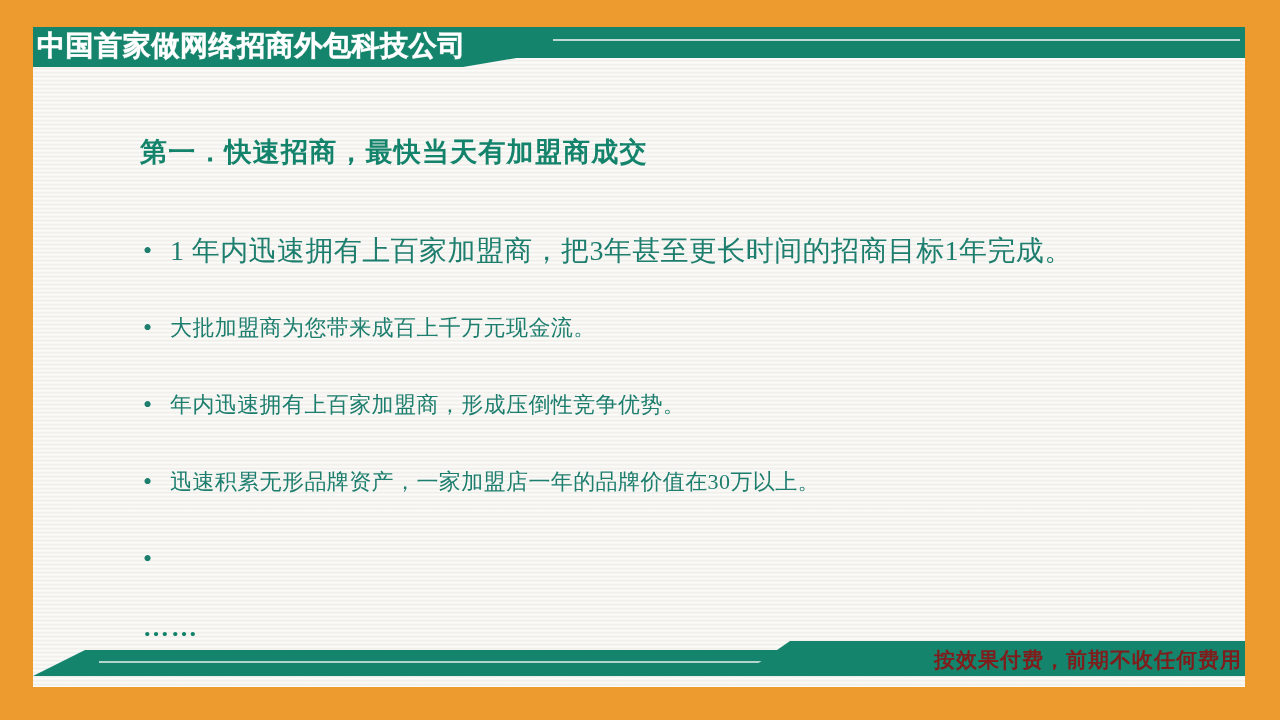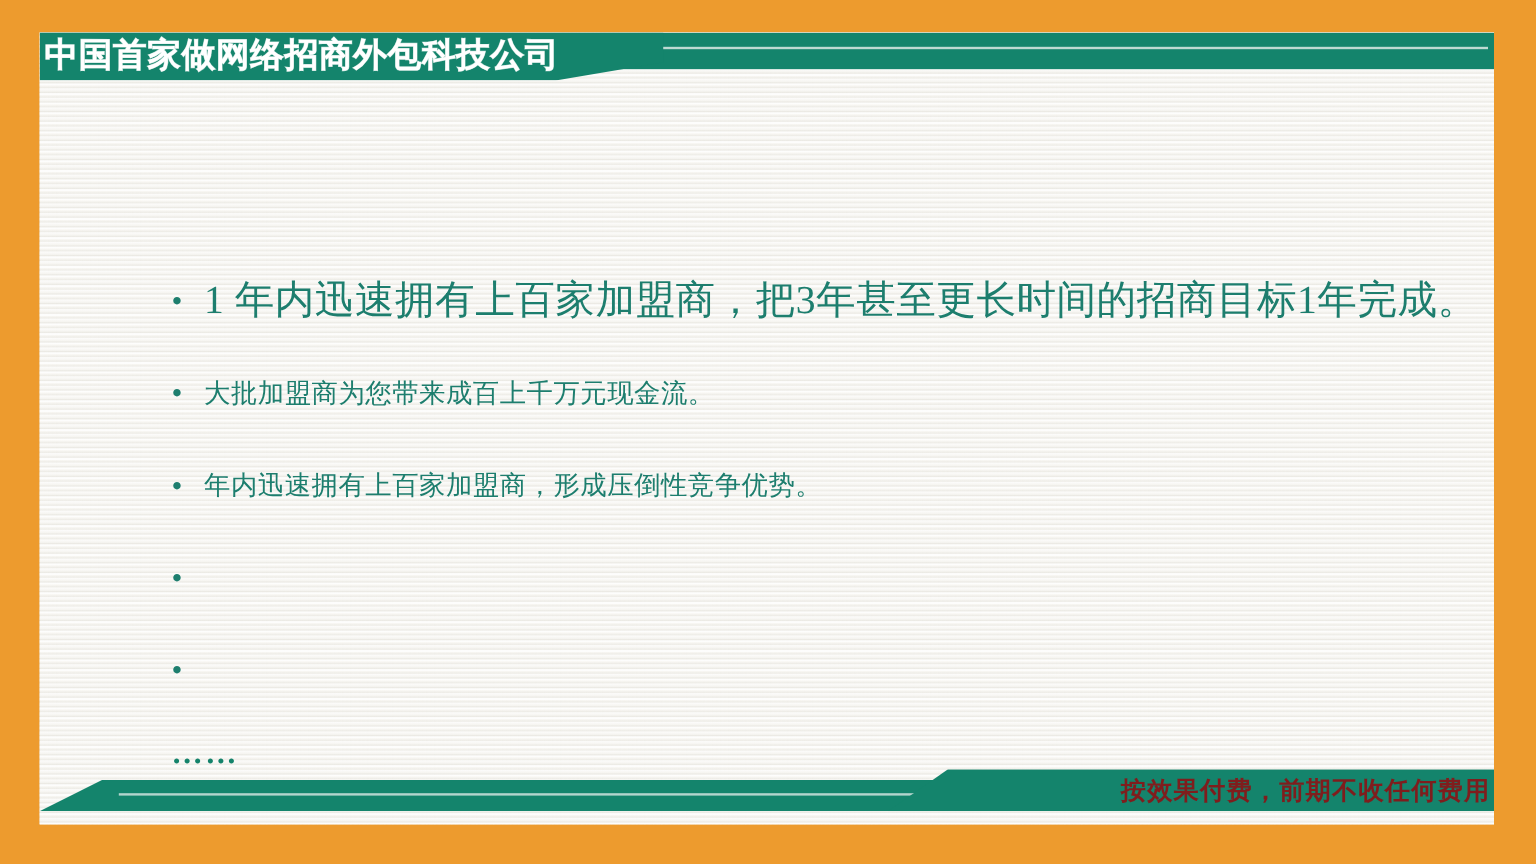--- a/index.html
+++ b/index.html
@@ -162,21 +162,21 @@
     line-height: 34px;
     color: #1d7e6e;
   }
   .bullet-text {
     flex: 1 1 auto;
     font-size: 22px;
     line-height: 34px;
     letter-spacing: 0.4px;
     white-space: nowrap;
   }
-  .bullet-row.wide .bullet-text { font-size: 33px; }
+  .bullet-row.wide .bullet-text { font-size: 28px; }
 
   .ellipsis {
     position: absolute;
     left: 143px;
     top: 614px;
     font-family: "Liberation Serif", "DejaVu Serif", serif;
     font-size: 26px;
     line-height: 28px;
     letter-spacing: 2px;
     color: #14836b;
@@ -189,40 +189,42 @@
 <div id="slide">
 
   <div class="canvas"></div>
 
   <div class="header-band">
     <div class="header-band-line"></div>
   </div>
   <div class="header-block"></div>
   <div class="header-title">中国首家做网络招商外包科技公司</div>
 
+  <div class="heading">第一．快速招商，最快当天有加盟商成交</div>
 
   <div class="bullet-list">
 
     <div class="bullet-row wide">
       <span class="bullet-mark">•</span>
       <span class="bullet-text">1 年内迅速拥有上百家加盟商，把3年甚至更长时间的招商目标1年完成。</span>
     </div>
 
     <div class="bullet-row">
       <span class="bullet-mark">•</span>
       <span class="bullet-text">大批加盟商为您带来成百上千万元现金流。</span>
     </div>
 
     <div class="bullet-row">
       <span class="bullet-mark">•</span>
       <span class="bullet-text">年内迅速拥有上百家加盟商，形成压倒性竞争优势。</span>
     </div>
 
     <div class="bullet-row">
       <span class="bullet-mark">•</span>
+      <span class="bullet-text">迅速积累无形品牌资产，一家加盟店一年的品牌价值在30万以上。</span>
     </div>
 
     <div class="bullet-row">
       <span class="bullet-mark">•</span>
     </div>
 
   </div>
 
   <div class="ellipsis">……</div>
 

